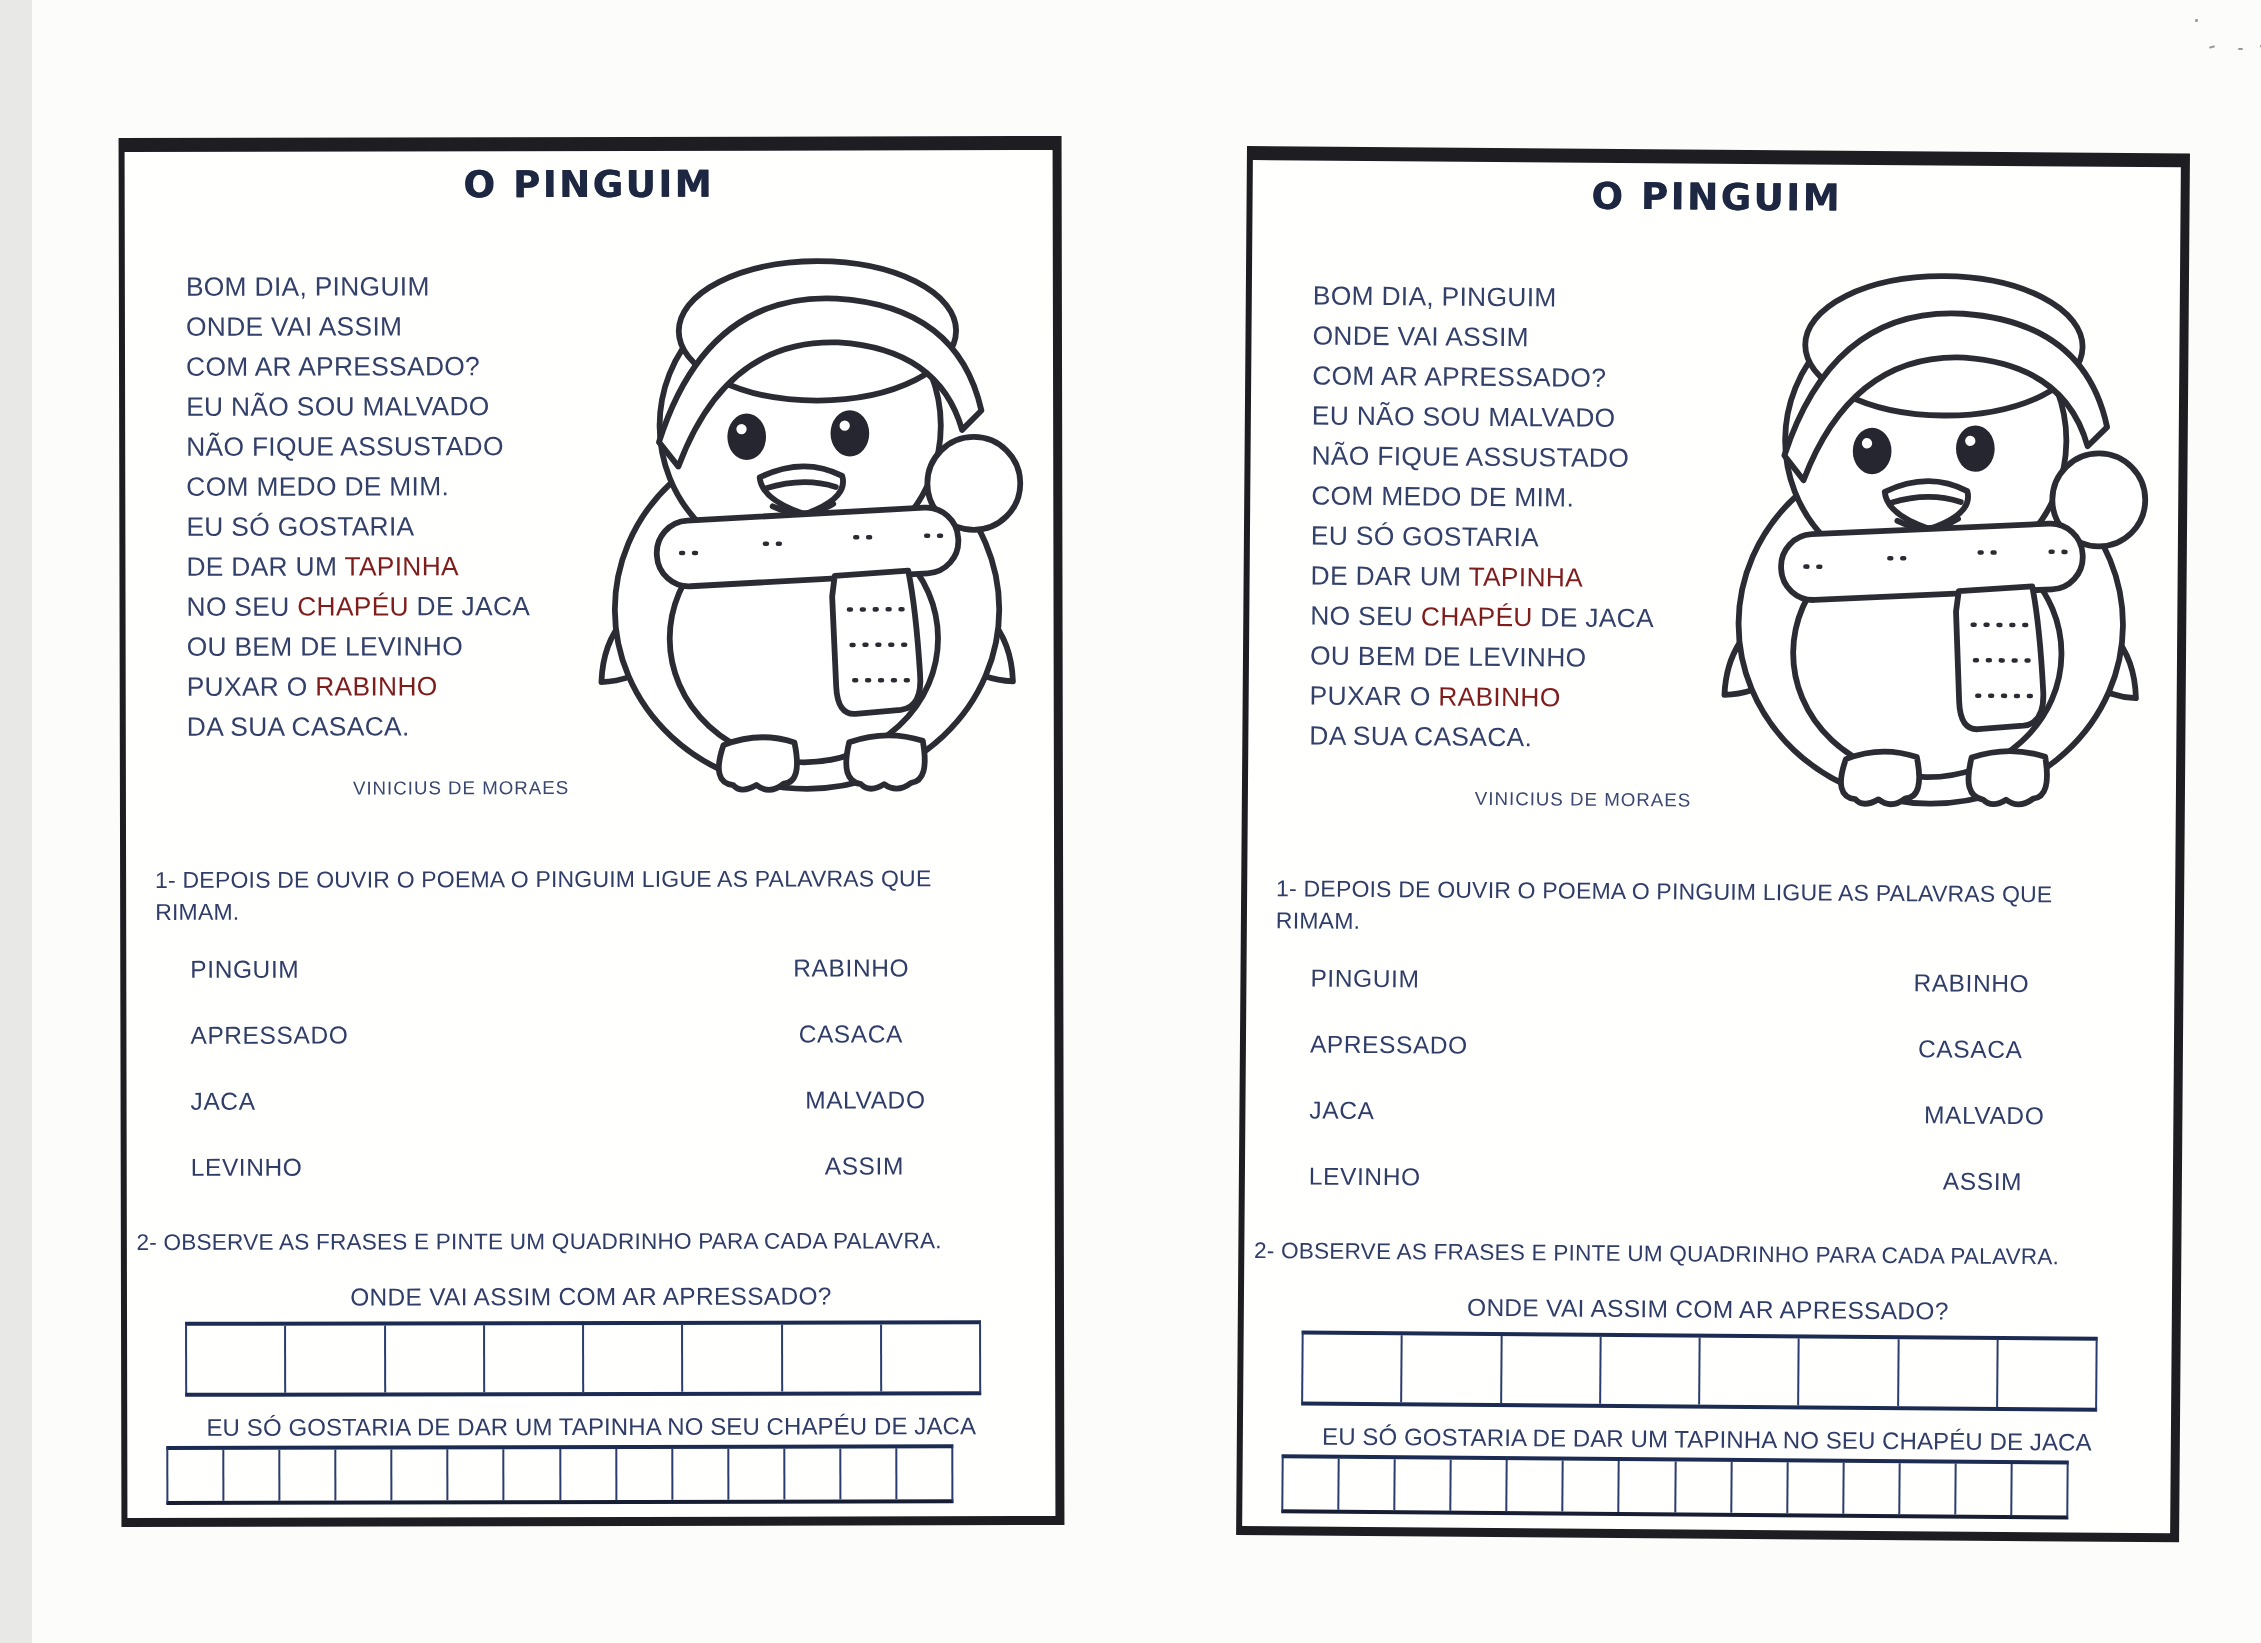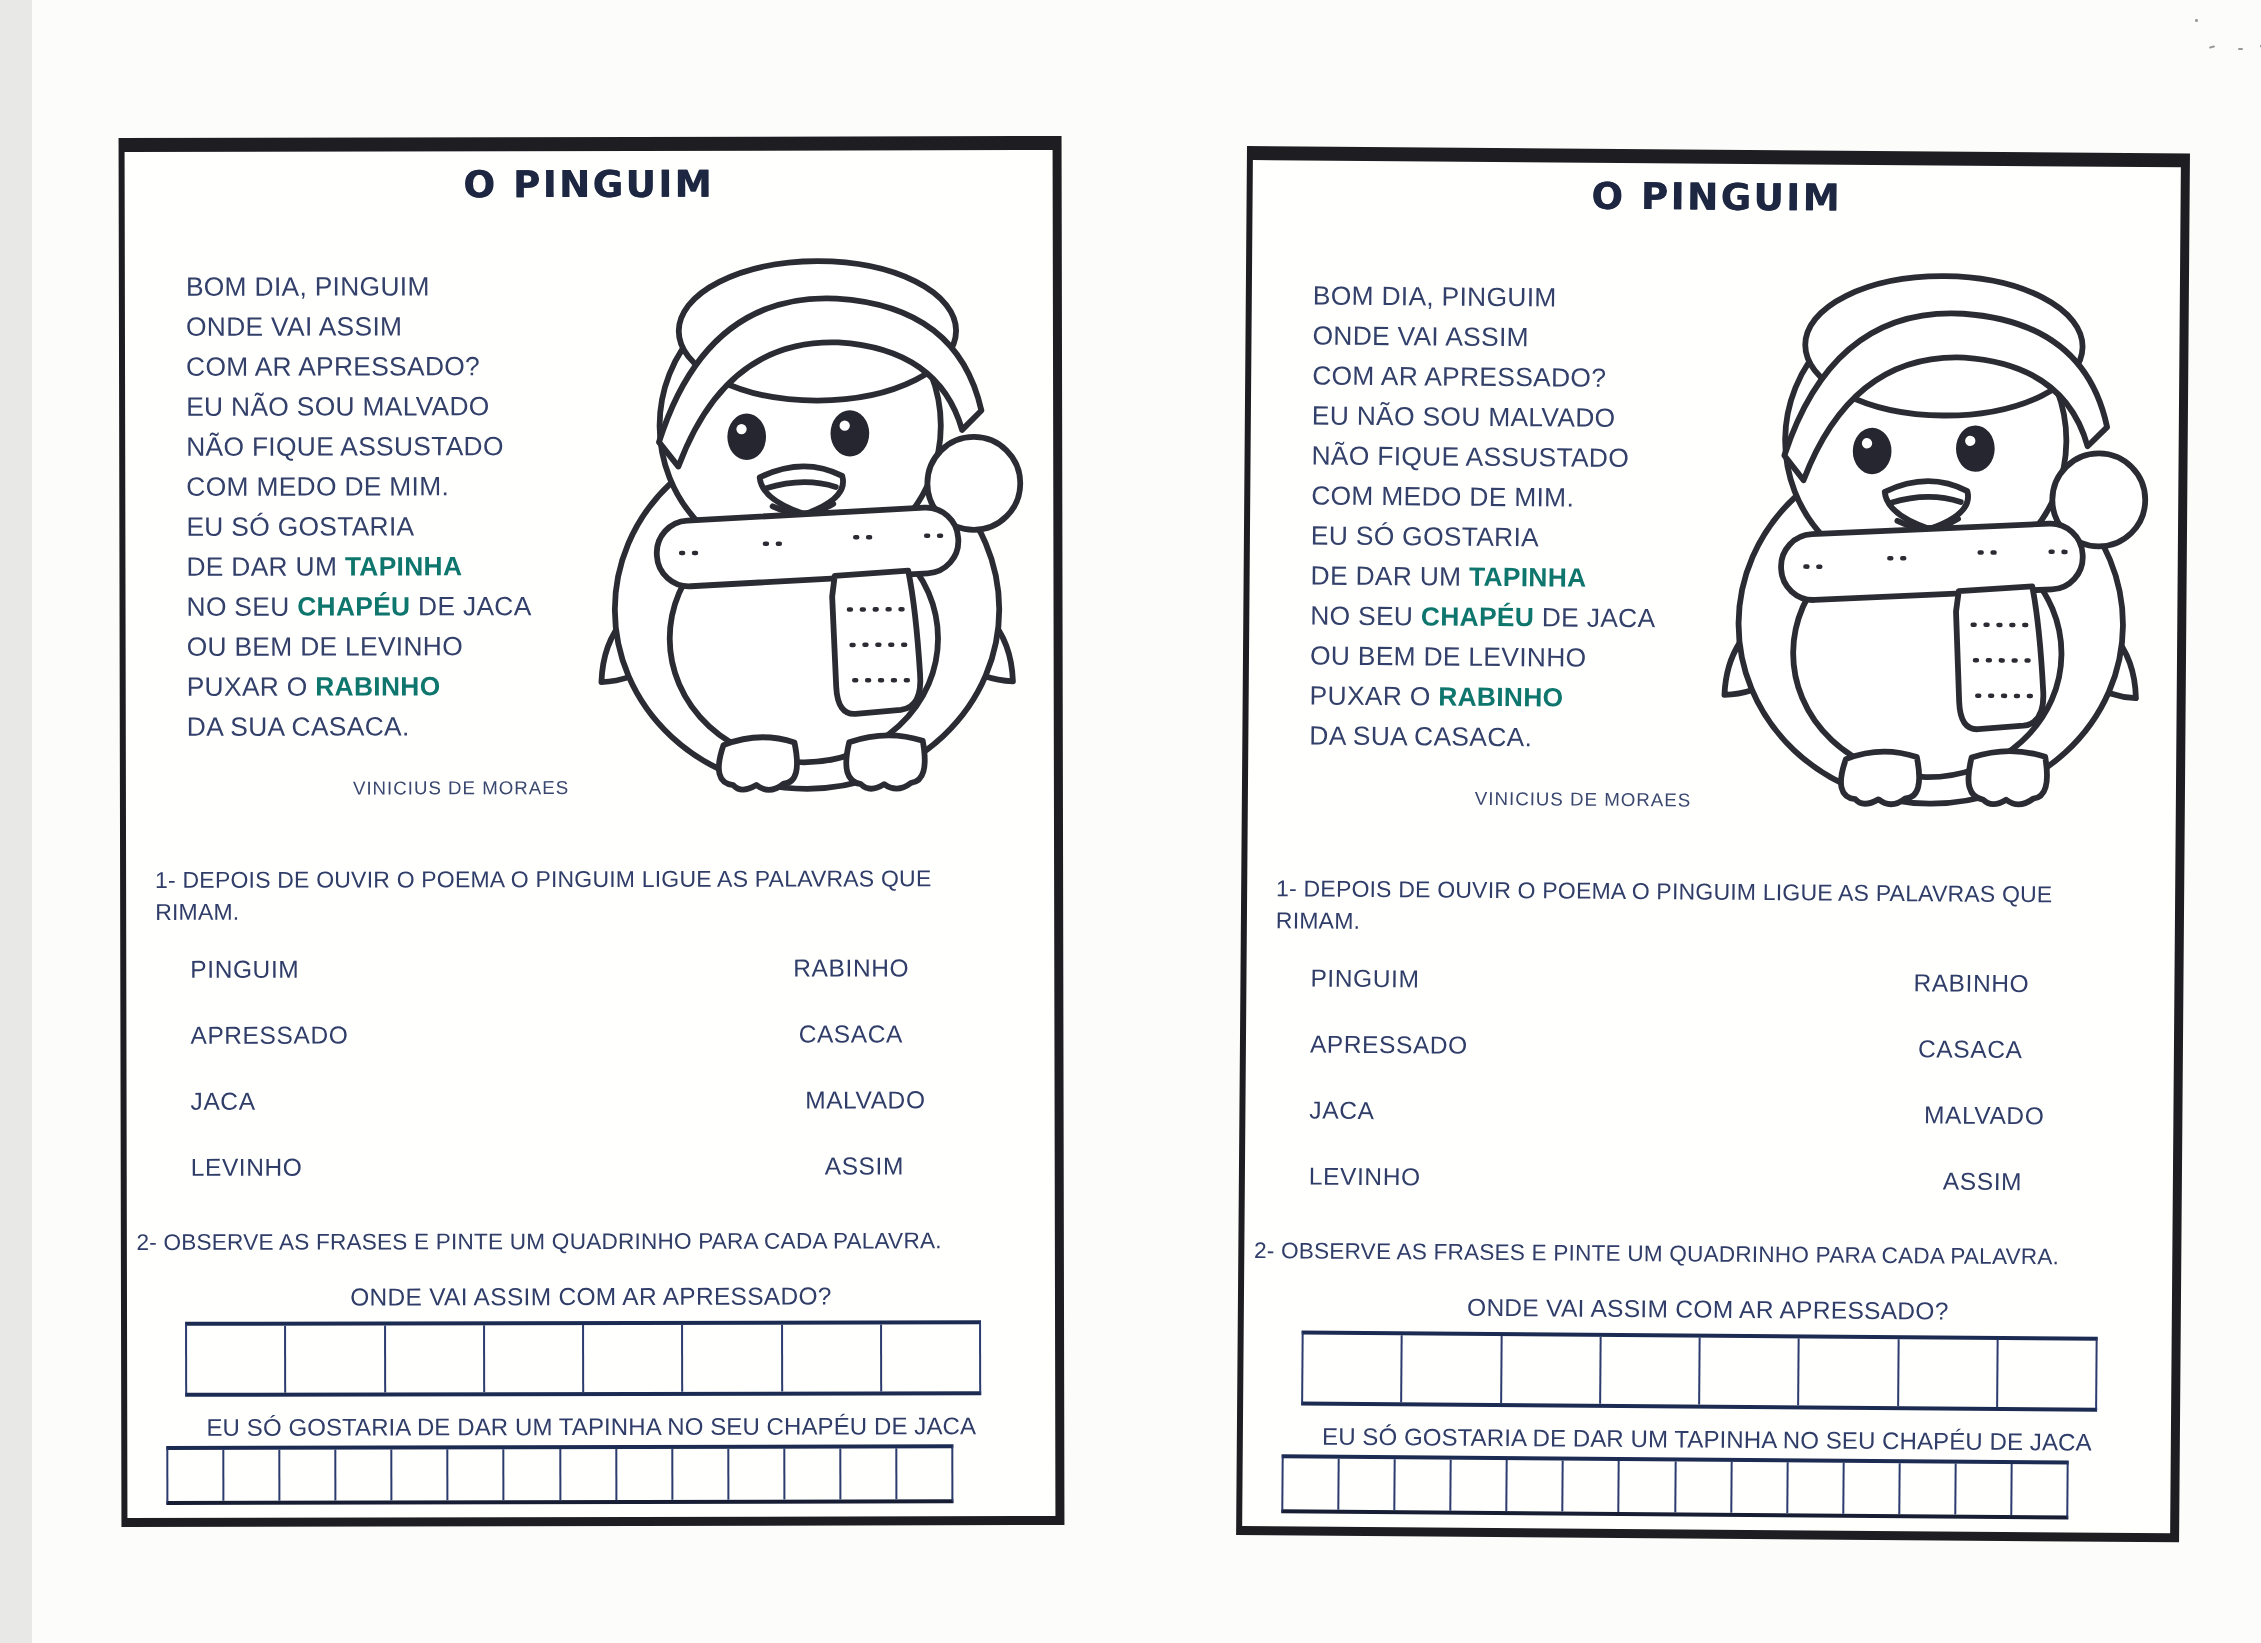--- a/index.html
+++ b/index.html
@@ -6,21 +6,21 @@
   #canvas{position:relative;width:2261px;height:1643px;background:#fcfcfa;overflow:hidden;
           font-family:"Liberation Sans",sans-serif;margin-left:32px;}
   .panel{position:absolute;width:943px;height:1389px;background:#fffffe;box-sizing:border-box;
          border:6.4px solid #1e1e22;border-top-width:14px;border-right-width:9px;border-bottom-width:9.7px;}
   .panel.left{left:88px;top:137px;transform:rotate(-0.12deg);}
   .panel.right{left:1215px;top:146px;transform:rotate(0.45deg);transform-origin:top left;}
   .w-title{position:absolute;top:11.6px;left:0;width:100%;text-align:center;
            font-family:"DejaVu Sans",sans-serif;font-weight:900;font-size:37px;letter-spacing:2.6px;
            color:#1d2742;text-shadow:0.6px 0 0 #1d2742;}
   .poem{position:absolute;left:61px;top:115px;font-size:26.4px;line-height:40px;color:#33406a;letter-spacing:0.3px;}
-  .poem-line .bold{font-weight:bold;color:#0f766e;}
+  .poem-line .bold{font-weight:normal;color:#7f1d1d;}
   .poem-author{position:absolute;left:227px;top:626px;font-size:18.7px;letter-spacing:1px;color:#3a476f;}
   .penguin-wrap{position:absolute;left:451px;top:72px;width:461px;height:574px;}
   .ex-instruction{position:absolute;color:#2f3d68;font-size:23px;line-height:32px;letter-spacing:0.2px;}
   .ex1-instruction{left:29px;top:712px;width:857px;}
   .ex2-instruction{left:9.7px;top:1075px;width:922px;white-space:nowrap;font-size:22.6px;}
   .words-col{position:absolute;top:804px;font-size:24.5px;color:#2f3d68;letter-spacing:0.6px;}
   .words-col .word{height:66px;}
   .words-left{left:64px;}
   .words-right{left:667px;}
   .words-right .word:nth-child(2){margin-left:5.2px;}

